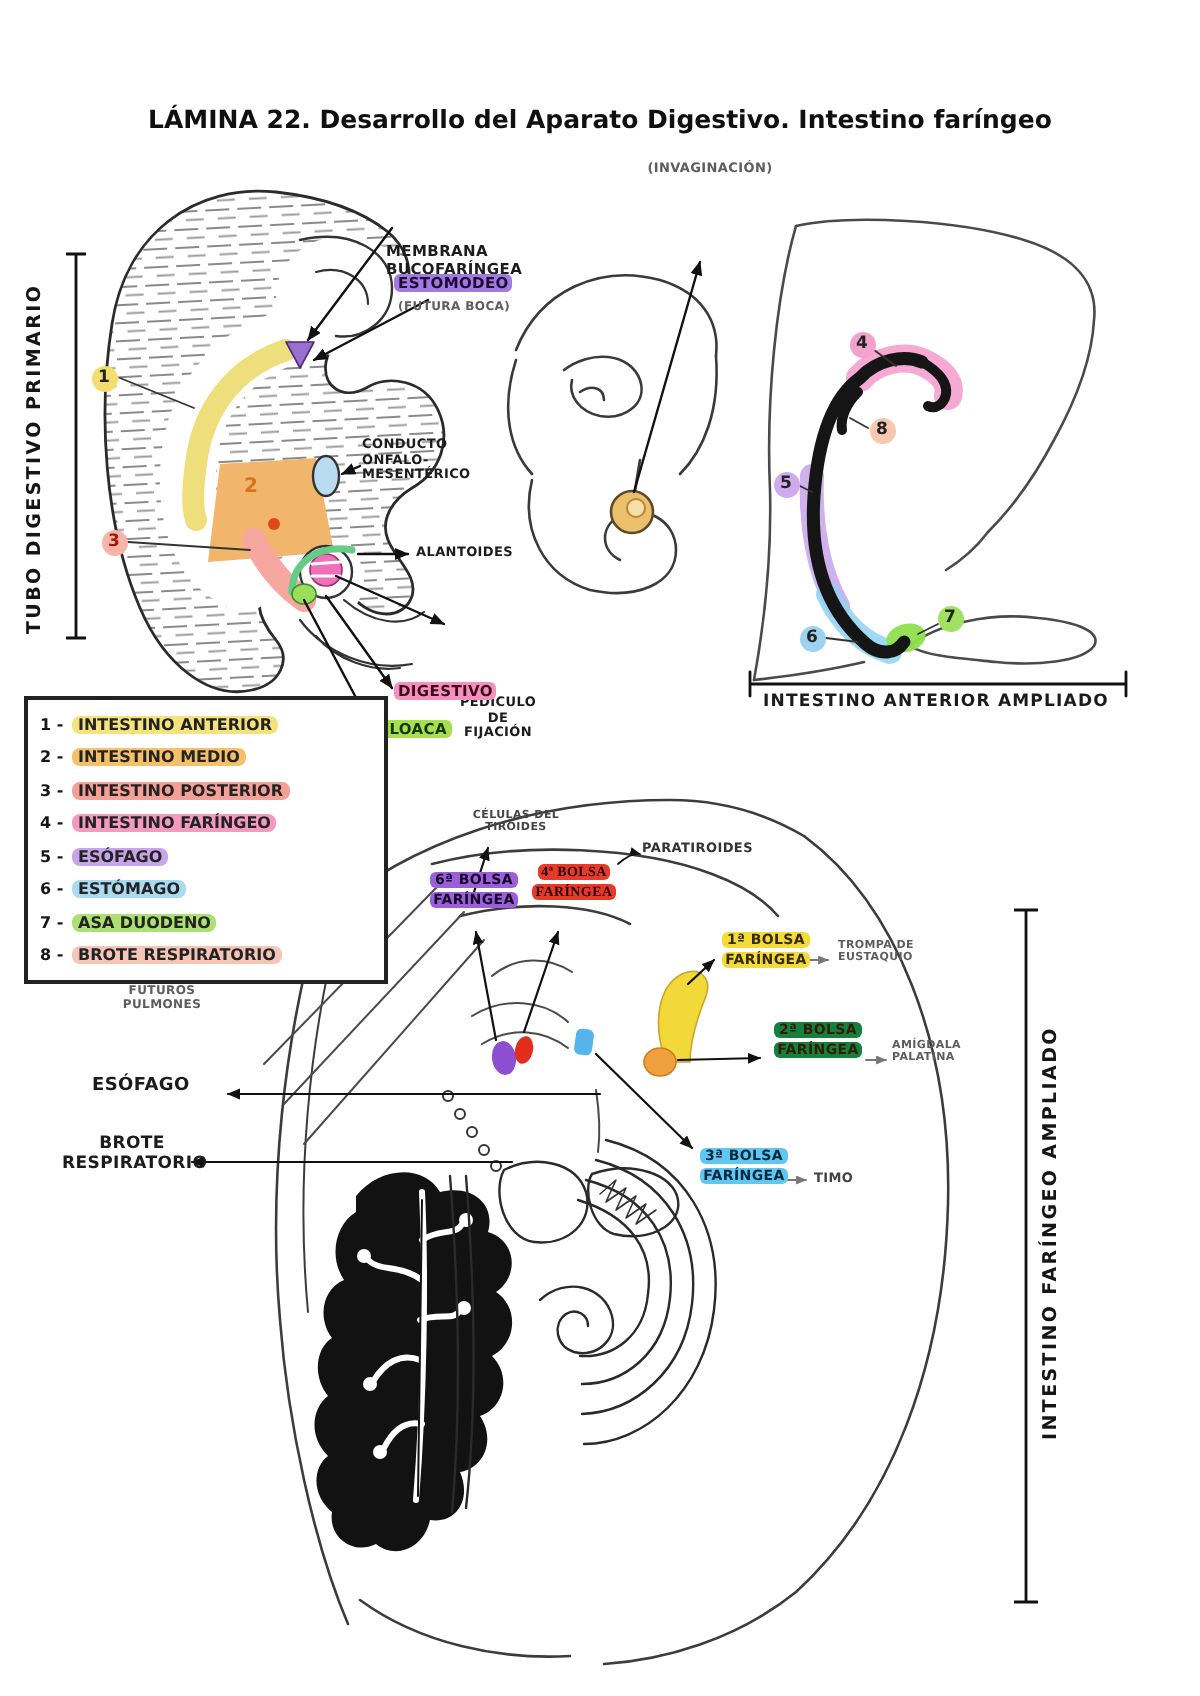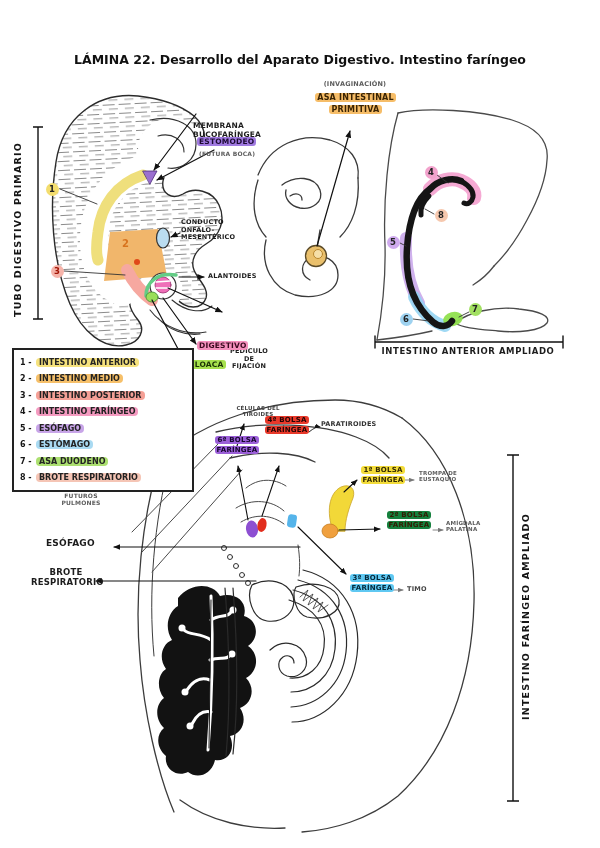--- a/index.html
+++ b/index.html
@@ -238,21 +238,20 @@
   <div class="lbl hand" style="left:193px;top:96px;width:85px;font-size:7.5px;margin-top:26px;">MEMBRANA BUCOFARÍNGEA</div>
   <div class="lbl" style="left:197px;top:138px;font-size:7.5px;"><span class="hl hl-estomodeo hand">ESTOMODEO</span></div>
   <div class="lbl gray" style="left:199px;top:150px;font-size:6px;">(FUTURA BOCA)</div>
   <div class="lbl hand" style="left:181px;top:219px;width:58px;font-size:6.5px;">CONDUCTO ONFALO- MESENTÉRICO</div>
   <div class="lbl hand" style="left:208px;top:273px;font-size:6.5px;">ALANTOIDES</div>
   <div class="lbl hand ctr" style="left:228px;top:300px;width:42px;font-size:6.5px;margin-top:48px;">PEDÍCULO DE FIJACIÓN</div>
   <div class="lbl" style="left:197px;top:342px;font-size:7.5px;"><span class="hl hl-proctodeo hand">DIGESTIVO</span></div>
   <div class="lbl" style="left:187px;top:361px;font-size:7.5px;"><span class="hl hl-cloaca hand">CLOACA</span></div>
 
   <div class="lbl gray ctr" style="left:300px;top:81px;width:110px;font-size:6.5px;">(INVAGINACIÓN)</div>
-  <div class="lbl ctr" style="left:303px;top:92px;width:105px;font-size:8px;line-height:1.45;"><span class="hl hl-asa hand">ASA INTESTINAL PRIMITIVA</span></div>
 
   <div class="lbl hand ctr" style="left:378px;top:346px;width:180px;font-size:8.5px;letter-spacing:.6px;">INTESTINO ANTERIOR AMPLIADO</div>
 
   <div class="chip chip1" style="left:45.5px;top:182.5px;">1</div>
   <div class="num2" style="left:122px;top:238px;">2</div>
   <div class="chip chip3" style="left:50.5px;top:264.5px;">3</div>
   <div class="chip chip4" style="left:424.5px;top:165.5px;">4</div>
   <div class="chip chip8" style="left:434.5px;top:208.5px;">8</div>
   <div class="chip chip5" style="left:386.5px;top:235.5px;">5</div>
   <div class="chip chip6" style="left:399.5px;top:312.5px;">6</div>
@@ -265,21 +264,21 @@
     <div class="lrow"><span class="lnum">4 -</span><span class="lhl hl3">INTESTINO FARÍNGEO</span></div>
     <div class="lrow"><span class="lnum">5 -</span><span class="lhl hl4">ESÓFAGO</span></div>
     <div class="lrow"><span class="lnum">6 -</span><span class="lhl hl5">ESTÓMAGO</span></div>
     <div class="lrow"><span class="lnum">7 -</span><span class="lhl hl6">ASA DUODENO</span></div>
     <div class="lrow"><span class="lnum">8 -</span><span class="lhl hl7">BROTE RESPIRATORIO</span></div>
   </div>
 
   <div class="lbl ctr" style="left:234px;top:405px;width:48px;font-size:5.5px;color:#444;font-weight:600;">CÉLULAS DEL TIROIDES</div>
   <div class="lbl" style="left:321px;top:421px;font-size:6.5px;color:#333;font-weight:600;">PARATIROIDES</div>
   <div class="lbl ctr" style="left:214px;top:436px;width:46px;font-size:7px;line-height:1.4;"><span class="hl hl-b6 hand">6ª BOLSA FARÍNGEA</span></div>
-  <div class="lbl ctr" style="left:264px;top:416px;width:46px;font-size:7px;line-height:1.4;"><span class="hl hl-b4 hand">4ª BOLSA FARÍNGEA</span></div>
+  <div class="lbl ctr" style="left:264px;top:432px;width:46px;font-size:7px;line-height:1.4;font-family:Liberation Serif, serif;"><span class="hl hl-b4 hand">4ª BOLSA FARÍNGEA</span></div>
   <div class="lbl ctr" style="left:359px;top:466px;width:48px;font-size:7px;line-height:1.4;"><span class="hl hl-b1 hand">1ª BOLSA FARÍNGEA</span></div>
   <div class="lbl gray" style="left:419px;top:470px;width:46px;font-size:5.5px;">TROMPA DE EUSTAQUIO</div>
   <div class="lbl ctr" style="left:385px;top:511px;width:48px;font-size:7px;line-height:1.4;"><span class="hl hl-b2 hand">2ª BOLSA FARÍNGEA</span></div>
   <div class="lbl gray" style="left:446px;top:520px;width:40px;font-size:5.5px;">AMÍGDALA PALATINA</div>
   <div class="lbl ctr" style="left:349px;top:574px;width:46px;font-size:7px;line-height:1.4;"><span class="hl hl-b3 hand">3ª BOLSA FARÍNGEA</span></div>
   <div class="lbl" style="left:407px;top:586px;font-size:6.5px;color:#444;font-weight:700;">TIMO</div>
   <div class="lbl hand" style="left:46px;top:538px;font-size:9px;">ESÓFAGO</div>
   <div class="lbl hand ctr" style="left:31px;top:567px;width:70px;font-size:8.5px;">BROTE RESPIRATORIO</div>
   <div class="lbl gray ctr" style="left:55px;top:492px;width:52px;font-size:6px;">FUTUROS PULMONES</div>
 

